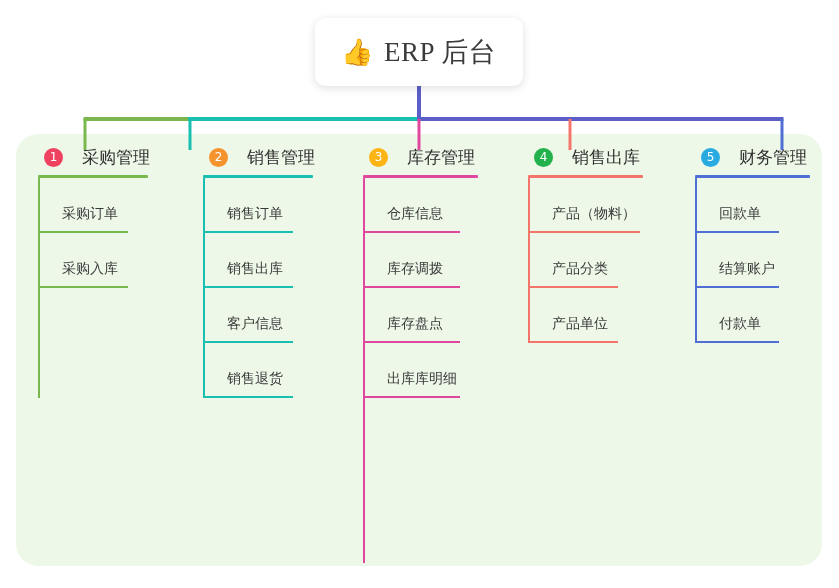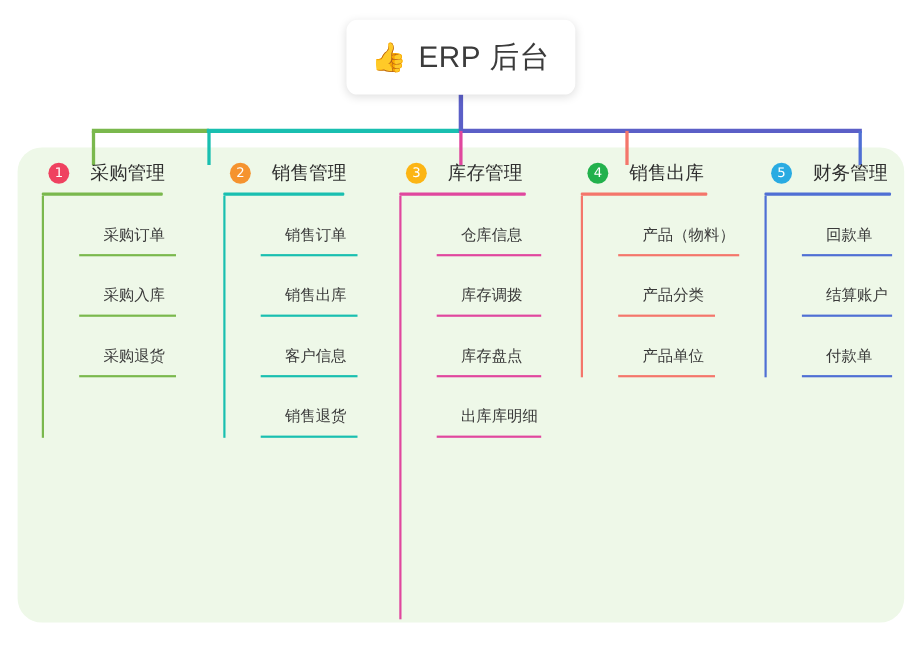--- a/index.html
+++ b/index.html
@@ -42,20 +42,21 @@
   .root-emoji {
     font-size: 26px;
     line-height: 1;
     display: inline-block;
   }
   .root-title {
     font-size: 27px;
     color: #3b3b3b;
     letter-spacing: 0.5px;
     white-space: nowrap;
+    font-family: Liberation Serif, serif;
   }
 
   
   #connectors {
     position: absolute;
     left: 0; top: 0;
     width: 839px; height: 588px;
     z-index: 2;
     pointer-events: none;
   }
@@ -110,21 +111,20 @@
   .col-rule {
     height: 3px;
     margin-top: 4px;
     border-radius: 1px;
   }
 
   
   .leaves {
     position: relative;
     padding-top: 0;
-    padding-left: 32px;
   }
   .spine {
     position: absolute;
     left: 0px;
     top: 0;
     width: 2px;
   }
   .leaf {
     position: relative;
     height: 55px;
@@ -179,24 +179,20 @@
         <div class="leaves">
           <div class="spine" style="background: rgb(122, 184, 77); height: 220px;"></div>
           <div class="leaf">
             <span class="leaf-label">采购订单</span>
             <div class="leaf-rule" style="width: 88px; left: 2px; background: rgb(122, 184, 77);"></div>
           </div>
           <div class="leaf">
             <span class="leaf-label">采购入库</span>
             <div class="leaf-rule" style="width: 88px; left: 2px; background: rgb(122, 184, 77);"></div>
           </div>
-          <div class="leaf">
-            <span class="leaf-label">采购退货</span>
-            <div class="leaf-rule" style="width: 88px; left: 2px; background: rgb(122, 184, 77);"></div>
-          </div>
         </div>
       </div>
       <div class="column" style="left: 203px;">
         <div class="col-header">
           <span class="badge" style="background: rgb(245, 147, 47);">2</span>
           <span class="col-title">销售管理</span>
         </div>
         <div class="col-rule" style="width: 110px; background: rgb(25, 191, 176);"></div>
         <div class="leaves">
           <div class="spine" style="background: rgb(25, 191, 176); height: 220px;"></div>

